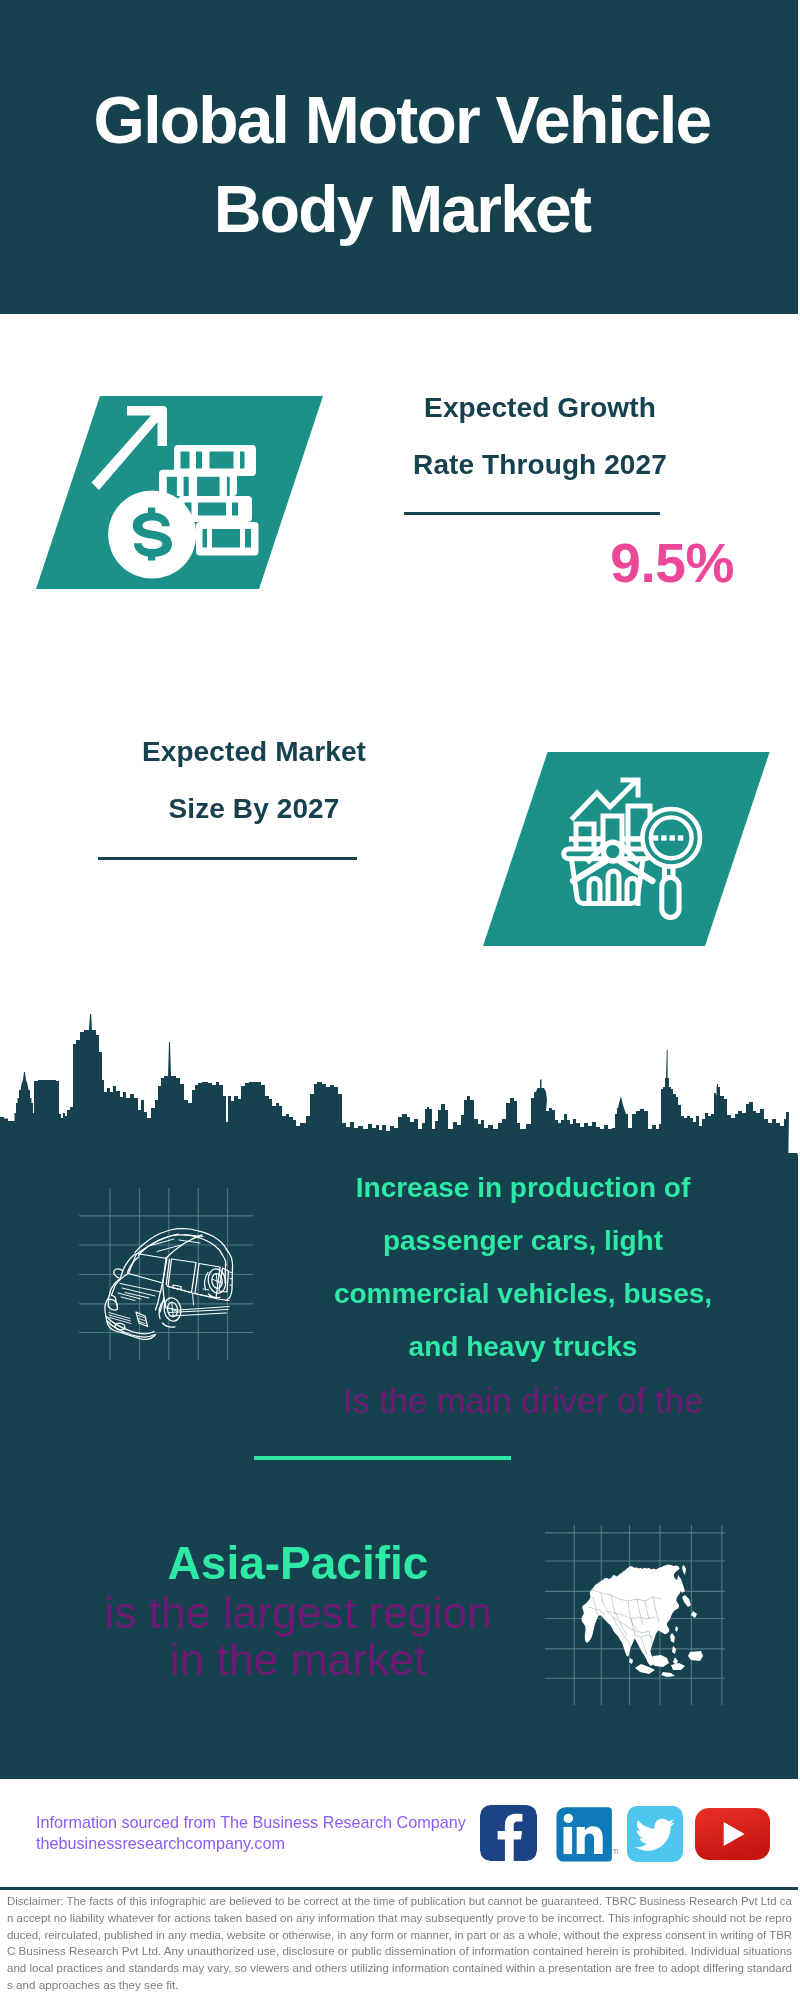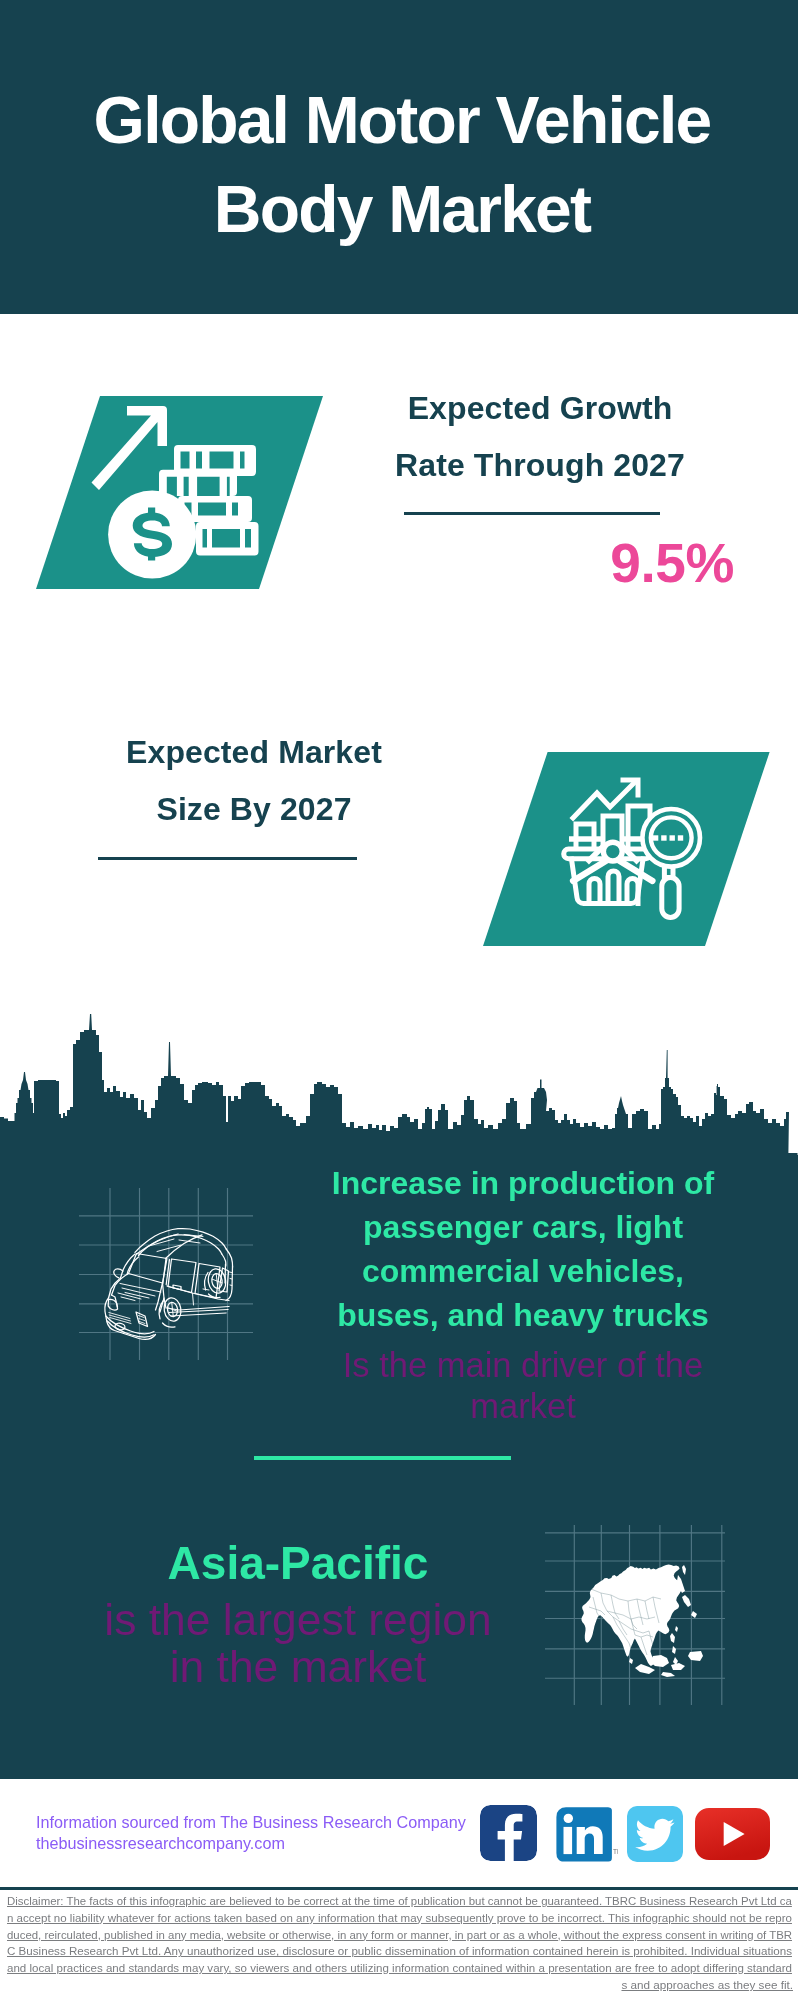--- a/index.html
+++ b/index.html
@@ -8,43 +8,43 @@
   .page { position:relative; width:632px; height:2000px; background:#fff; }
 
   
   .header { position:absolute; left:0; top:0; width:797.5px; height:314px; background:#16424f; }
   .header-title { position:absolute; left:2px; top:76px; width:800px; text-align:center;
     color:#ffffff; font-size:66px; font-weight:bold; line-height:89px; letter-spacing:-1.8px; }
 
   
   .para { position:absolute; overflow:visible; }
   .stat-heading { position:absolute; text-align:center; color:#16424f;
-    font-size:32px; font-weight:bold; line-height:56.5px; letter-spacing:0.1px; }
+    font-size:28px; font-weight:bold; line-height:56.5px; letter-spacing:0.1px; }
   .stat-rule { position:absolute; height:3px; background:#16424f; }
   .stat-value { position:absolute; text-align:right; color:#ec4899;
     font-size:55px; font-weight:bold; letter-spacing:-0.4px; }
 
   
   .dark { position:absolute; left:0; width:797.5px; background:#16424f; z-index:1; }
   .skyline { position:absolute; left:0; width:800px; z-index:1; }
 
   .tile-grid { position:absolute; z-index:3; }
 
-  .body-green { color:#2ee8a5; font-weight:bold; font-size:32px; line-height:44px; }
+  .body-green { color:#2ee8a5; font-weight:bold; font-size:28px; line-height:53px; }
   .body-white { color:#701a75; font-weight:normal; font-size:34.5px; line-height:40.5px; }
   .body-text { position:absolute; text-align:center; z-index:3; }
 
   .divider { position:absolute; height:4px; background:#2ee8a5; z-index:3; }
 
   
   .footer-src { position:absolute; color:#8b5cf6; font-size:16.2px; line-height:20.5px; }
   .social { position:absolute; border-radius:10px; }
   .foot-rule { position:absolute; left:0; width:797.5px; height:3px; background:#16424f; }
   .disclaimer { position:absolute; color:#7b7d80; font-size:11.7px; line-height:16.8px;
-      text-align:right; white-space:nowrap;text-decoration:underline; }
+      text-align:left; white-space:nowrap; }
   .disclaimer > div { transform-origin:left center; }
   .disclaimer > div:nth-child(1){ transform:scaleX(0.978); }
   .disclaimer > div:nth-child(2){ transform:scaleX(0.9866); }
   .disclaimer > div:nth-child(3){ transform:scaleX(0.9763); }
   .disclaimer > div:nth-child(4){ transform:scaleX(0.9928); }
   .disclaimer > div:nth-child(5){ transform:scaleX(0.9885); }
 </style>
 </head>
 <body>
 
@@ -310,29 +310,28 @@
       <path d="M96,112 L98,118 L100,124 L102,130"></path>
       <path d="M104,106 L106,114 L108,120"></path>
       <path d="M84,118 L86,124 L88,130"></path>
     </g>
   </svg>
 
   <div class="body-text" style="left:323px; top:1161px; width:400px;">
     <span class="body-green">Increase in production of passenger cars, light commercial vehicles, buses, and heavy trucks</span>
     <div class="body-white" style="margin-top:8px;">
       <div>Is the main driver of the</div>
-      <div>market</div>
     </div>
   </div>
 
   <div class="divider" style="left:254px; top:1456px; width:257px;"></div>
 
   <div class="body-text" style="left:98px; top:1538px; width:400px;">
     <div class="body-green" style="font-size:46px; line-height:50px;">Asia-Pacific</div>
-    <div class="body-white" style="font-size:44.4px; line-height:47px; margin-top:8px;">
+    <div class="body-white" style="font-size:44.4px; line-height:47px; margin-top:1px;">
       <div>is the largest region</div>
       <div>in the market</div>
     </div>
   </div>
 
   <svg class="skyline" style="top:1000px;" width="800" height="180" viewBox="0 0 800 180">
     <path d="M0,180 L0,117 L4,117 L4,118.5 L8,118.5 L8,121 L14.5,121 L14.5,113 L16,113 L16,103 L17.5,103 L17.5,98 L19,98 L19,90 L20.5,90 L21.5,84 L23,80 L24,72 L25,72 L26,80 L27.5,84 L28.5,90 L30,90 L30,98 L31.5,98 L31.5,103 L33,103 L33,113 L34,113 L34,81 L38,81 L38,80 L56,80 L56,81 L59,81 L59,114 L61,114 L61,118 L63,118 L63,113 L65,113 L65,116 L67,116 L67,110 L70,110 L70,107 L73,107 L73,44 L76,44 L76,40 L80,40 L80,32 L84,32 L84,30 L89,30 L90,14 L91.2,14 L92,30 L96,30 L96,35 L99,35 L99,52 L102,52 L102,80 L104,80 L104,92 L107,92 L107,88 L110,88 L110,92 L113,92 L113,86 L116,86 L116,91 L120,91 L120,97 L123,97 L123,92 L126,92 L126,98 L130,98 L130,94 L134,94 L134,98 L138,98 L138,110 L141,110 L141,100 L144,100 L144,112 L147,112 L147,118 L151,118 L151,108 L155,108 L155,100 L158,100 L158,86 L161,86 L161,78 L164,78 L164,76 L168,76 L169,42 L170,42 L171,76 L176,76 L176,78 L180,78 L180,84 L184,84 L184,100 L188,100 L188,103 L192,103 L192,90 L195,90 L195,85 L198,85 L198,83 L202,83 L202,82 L208,82 L208,83 L212,83 L212,85 L216,85 L216,82 L219,82 L219,85 L223,85 L223,96 L226,96 L226,122 L228,122 L228,96 L231,96 L231,101 L234,101 L234,96 L238,96 L238,99 L241,99 L241,86 L245,86 L245,83 L249,83 L249,82 L261,82 L261,85 L265,85 L265,96 L269,96 L269,99 L272,99 L272,106 L276,106 L276,103 L279,103 L279,106 L282,106 L282,116 L286,116 L286,114 L289,114 L289,117 L293,117 L293,120 L296,120 L296,126 L300,126 L300,123 L306,123 L306,116 L310,116 L310,94 L314,94 L314,84 L317,84 L317,82 L322,82 L322,84 L326,84 L326,87 L330,87 L330,85 L334,85 L334,87 L338,87 L338,94 L342,94 L342,123 L346,123 L346,127 L350,127 L350,122 L354,122 L354,128 L358,128 L358,126 L363,126 L363,129 L368,129 L368,124 L372,124 L372,128 L376,128 L376,125 L379,125 L379,130 L382,130 L382,125 L386,125 L386,131 L390,131 L390,126 L394,126 L394,128 L398,128 L398,117 L402,117 L402,114 L407,114 L407,117 L410,117 L410,122 L414,122 L414,119 L418,119 L418,129 L422,129 L422,123 L425,123 L425,109 L427,109 L427,107 L429,107 L429,109 L432,109 L432,129 L435,129 L435,121 L438,121 L438,110 L441,110 L441,104 L445,104 L445,110 L448,110 L448,129 L453,129 L453,122 L457,122 L457,125 L461,125 L461,115 L464,115 L464,100 L467,100 L467,96 L470,96 L470,100 L474,100 L474,119 L478,119 L478,124 L481,124 L481,120 L484,120 L484,128 L488,128 L488,125 L493,125 L493,129 L498,129 L498,123 L502,123 L502,119 L506,119 L506,103 L510,103 L510,98 L514,98 L514,101 L517,101 L517,123 L520,123 L520,129 L526,129 L526,124 L531,124 L531,98 L534,98 L534,92 L536,92 L537.5,88 L540,88 L540,79.5 L541.5,79.5 L541.5,88 L544,88 L546,92 L547,100 L546,111 L549,111 L549,108 L552,108 L552,110 L555,110 L555,120 L558,120 L558,123 L561,123 L561,120 L564,120 L564,114 L567,114 L567,120 L570,120 L570,124 L573,124 L573,119 L576,119 L576,123 L580,123 L580,127 L584,127 L584,123 L588,123 L588,126 L592,126 L592,122 L596,122 L596,127 L600,127 L600,129 L604,129 L604,125 L608,125 L608,129 L612,129 L612,128 L615,128 L615,114 L617,114 L617,108 L618,108 L619,103 L621,96 L622,101 L623,105 L625,111 L626,114 L628,114 L628,128 L632,128 L632,114 L636,114 L636,111 L640,111 L640,109 L644,109 L644,111 L648,111 L648,129 L652,129 L652,125 L656,125 L656,129 L659,129 L659,124 L661,124 L661,89 L663,89 L663,87 L665,87 L665,78 L666,78 L666.8,50 L667.6,50 L667.6,78 L669,78 L669,87 L671,87 L671,89 L673,89 L673,94 L676,94 L676,97 L678,97 L678,105 L681,105 L681,116 L684,116 L684,118 L687,118 L687,116 L690,116 L690,118 L693,118 L693,122 L696,122 L696,116 L699,116 L699,126 L702,126 L702,119 L705,119 L705,113 L708,113 L708,116 L711,116 L711,114 L714,114 L714,93 L716,93 L716,95 L716.6,95 L716.6,86 L717,86 L717,84 L718,84 L718,87 L720,87 L720,96 L724,96 L724,99 L727,99 L727,115 L731,115 L731,118 L735,118 L735,114 L738,114 L738,111 L742,111 L742,113 L746,113 L746,104 L749,104 L749,102 L753,102 L753,111 L756,111 L756,113 L760,113 L760,109 L764,109 L764,119 L768,119 L768,123 L772,123 L772,119 L776,119 L776,123 L780,123 L780,126 L784,126 L784,119 L786,119 L786,112 L789,112 L788.4,153 L797.5,153 L797.5,180 L800,180 L800,180 Z" fill="#16424f"></path>
   </svg>
 
   <div class="footer-src" style="left:36px; top:1812px;">

